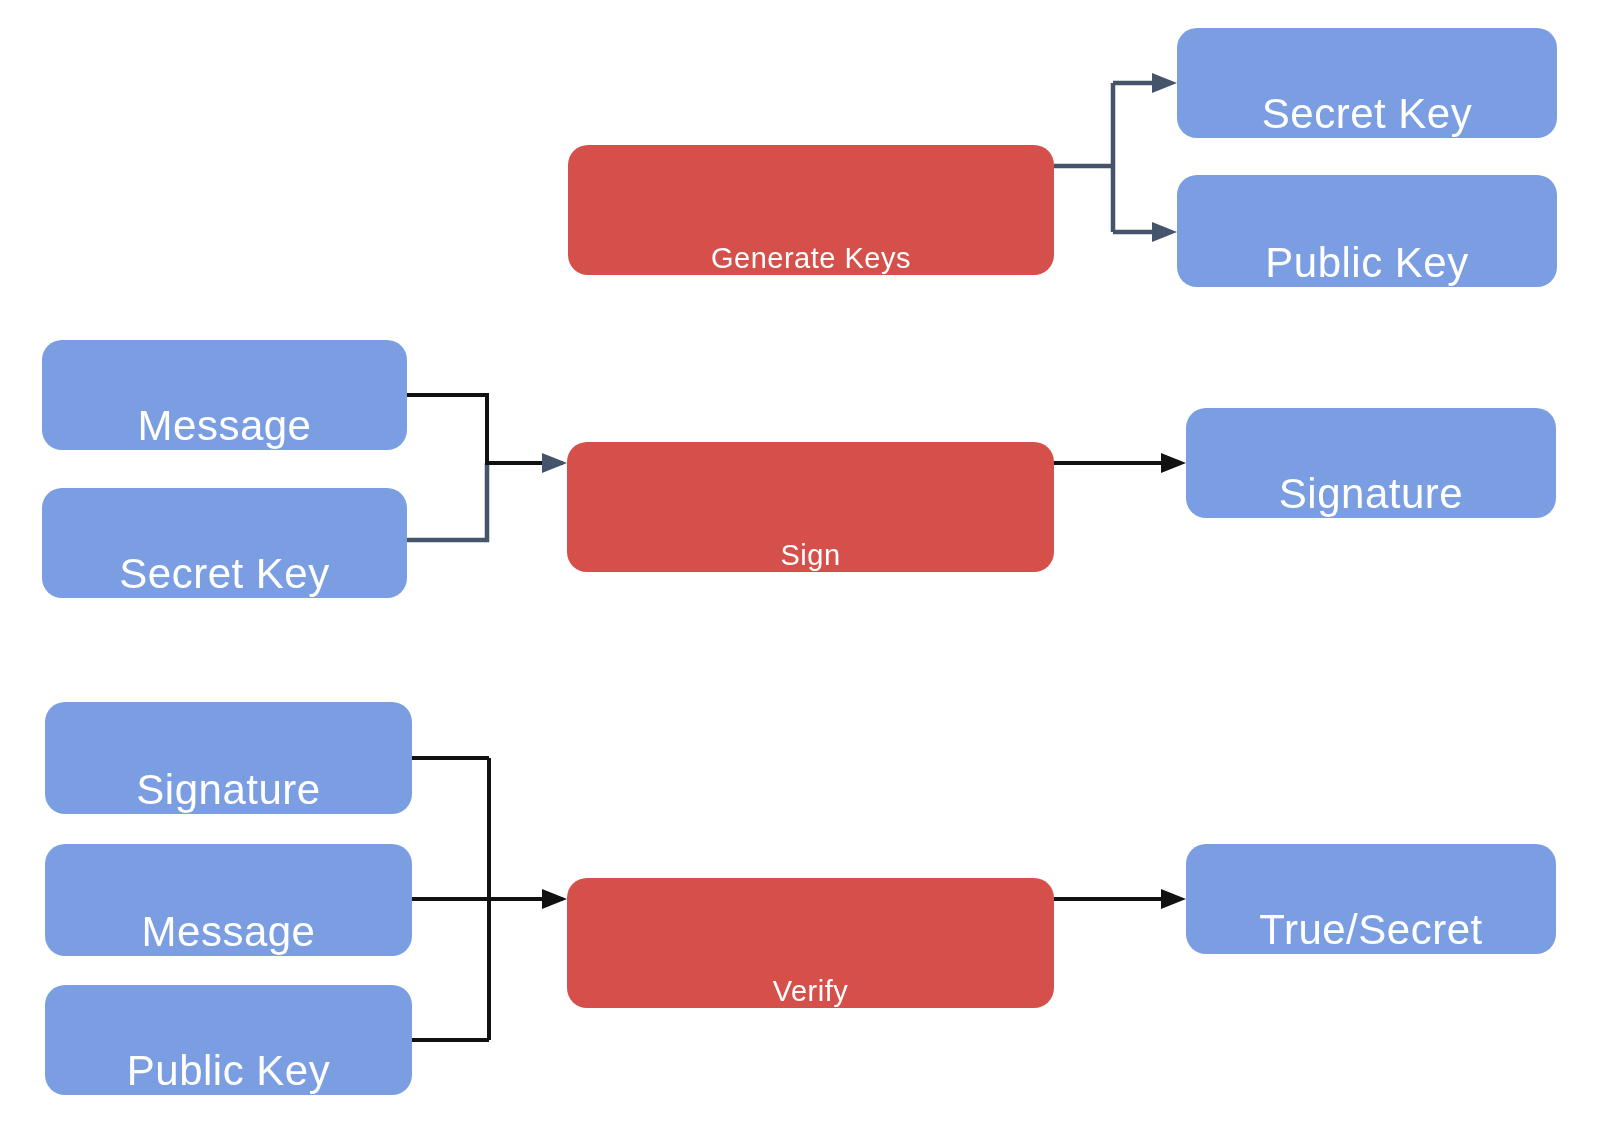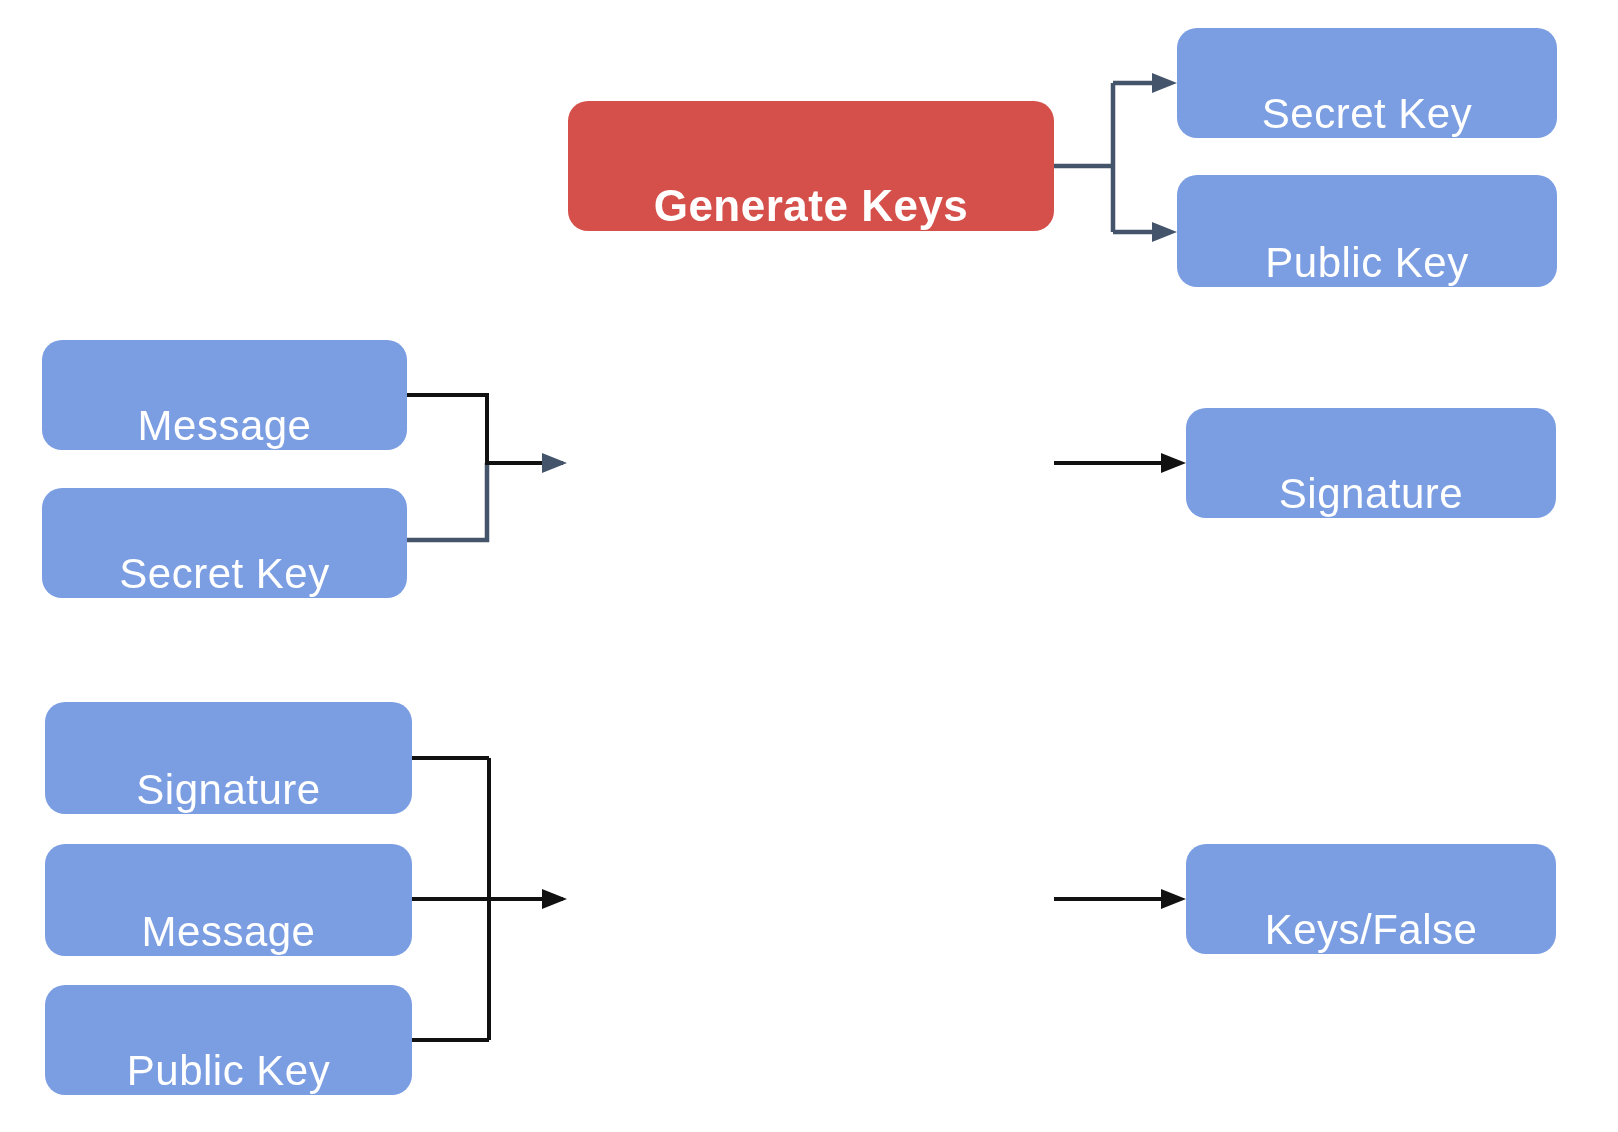--- a/index.html
+++ b/index.html
@@ -33,23 +33,24 @@
     box-sizing: border-box;
   }
   .node.data {
     background: var(--data-fill, #7b9de2);
     font-size: 42px;
     font-weight: 400;
     letter-spacing: 0.5px;
   }
   .node.process {
     background: var(--process-fill, #d5504a);
-    font-size: 44px;
-    font-weight: 700;
+    font-size: 29px;
+    font-weight: 400;
     letter-spacing: 0.5px;
+    margin-top: 44px;
   }
   .line-slate {
     stroke: var(--connector-slate, #44546a);
     stroke-width: 4.5;
     fill: none;
   }
   .line-black {
     stroke: var(--connector-black, #111111);
     stroke-width: 4;
     fill: none;
@@ -117,30 +118,36 @@
   <div class="node data" id="n-public-out">
     <span>Public Key</span>
   </div>
 
   <div class="node data" id="n-msg-sign">
     <span>Message</span>
   </div>
   <div class="node data" id="n-secret-in">
     <span>Secret Key</span>
   </div>
+  <div class="node process" id="n-sign">
+    <span>Sign</span>
+  </div>
   <div class="node data" id="n-sig-out">
     <span>Signature</span>
   </div>
 
   <div class="node data" id="n-sig-in">
     <span>Signature</span>
   </div>
   <div class="node data" id="n-msg-verify">
     <span>Message</span>
   </div>
   <div class="node data" id="n-public-in">
     <span>Public Key</span>
   </div>
+  <div class="node process" id="n-verify">
+    <span>Verify</span>
+  </div>
   <div class="node data" id="n-truefalse">
-    <span>Keys/False</span>
+    <span>True/Secret</span>
   </div>
 
 </div>
 
 </body></html>

